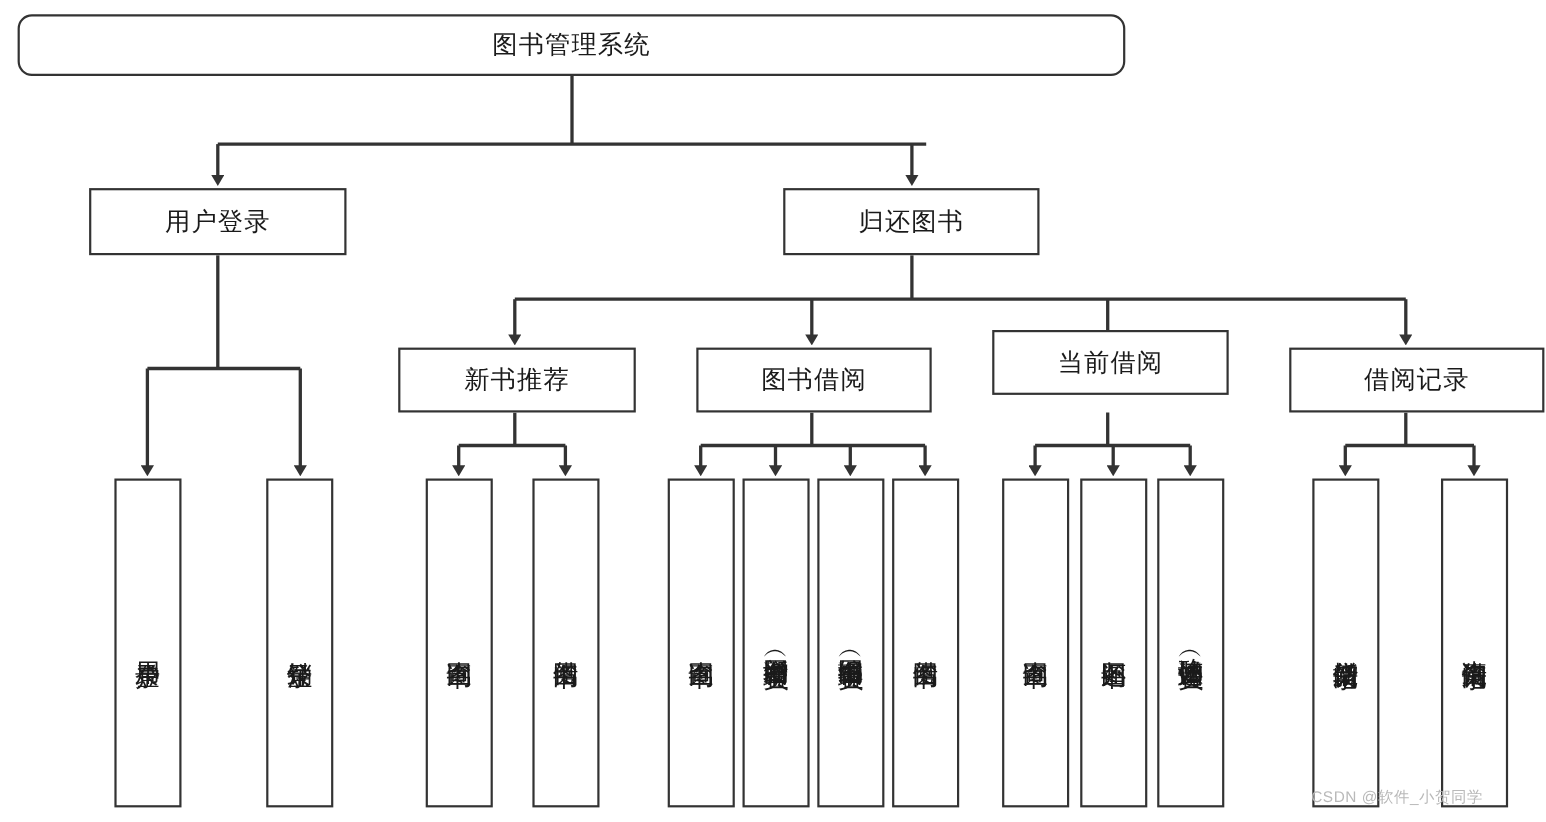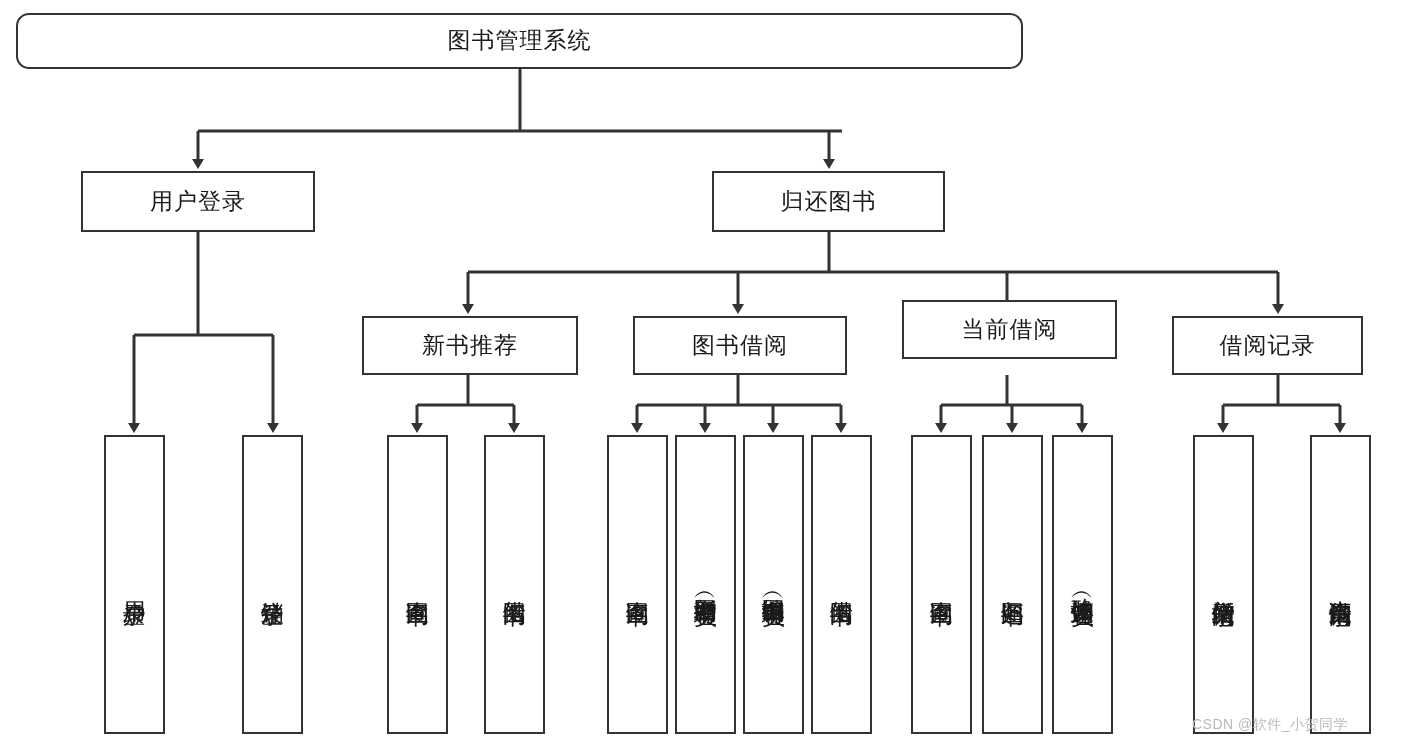--- a/index.html
+++ b/index.html
@@ -132,21 +132,21 @@
 
   <div class="node horiz" style="left: 362px; top: 316px; width: 216px; height: 59px;">
     <span>新书推荐</span>
   </div>
   <div class="node horiz" style="left: 633px; top: 316px; width: 214px; height: 59px;">
     <span>图书借阅</span>
   </div>
   <div class="node horiz" style="left: 902px; top: 300px; width: 215px; height: 59px;">
     <span>当前借阅</span>
   </div>
-  <div class="node horiz" style="left: 1172px; top: 316px; width: 191px; height: 59px;">
+  <div class="node horiz" style="left: 1172px; top: 316px; width: 232px; height: 59px;">
     <span>借阅记录</span>
   </div>
 
   <div class="node vert" style="left: 104px; top: 435px; width: 61px; height: 299px;">
     <span class="vtext">用户登录</span>
   </div>
   <div class="node vert" style="left: 242px; top: 435px; width: 61px; height: 299px;">
     <span class="vtext">注销登录</span>
   </div>
   <div class="node vert" style="left: 387px; top: 435px; width: 61px; height: 299px;">

